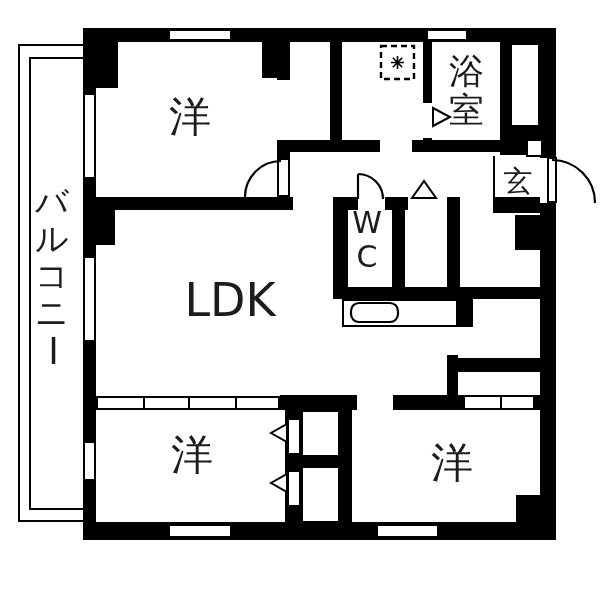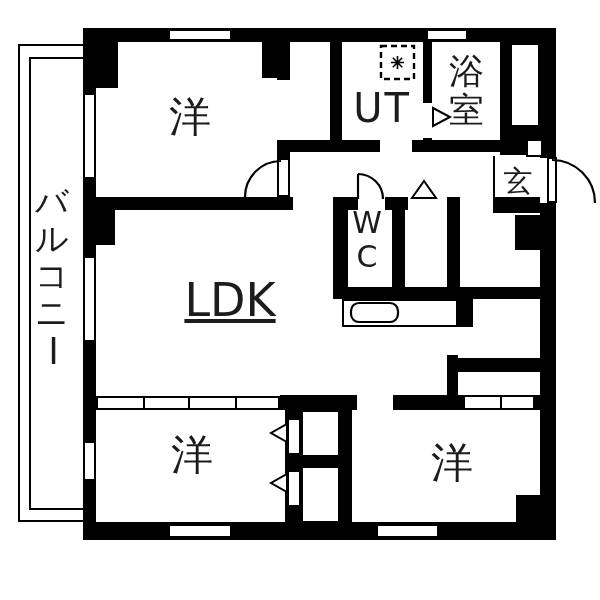--- a/index.html
+++ b/index.html
@@ -120,33 +120,32 @@
   <div class="lbl vstack" style="left:33px;top:184px;width:38px;font-size:33px;">
       <span>バ</span>
       <span>ル</span>
       <span>コ</span>
       <span>ニ</span>
       <span class="rot">ー</span>
     </div>
 
   <div class="lbl" style="left:150px;top:96px;width:80px;font-size:42px;">洋</div>
 
-  <div class="lbl" style="left:342px;top:88px;width:80px;font-size:40px;letter-spacing:2px;">UT</div>
 
   <div class="lbl vstack" style="left:448px;top:52px;width:37px;font-size:35px;">
       <span>浴</span>
       <span>室</span>
     </div>
 
   <div class="lbl" style="left:501px;top:167px;width:34px;font-size:29px;">玄</div>
 
   <div class="lbl vstack" style="left:350px;top:206px;width:34px;font-size:30px;">
       <span>W</span>
       <span>C</span>
     </div>
 
-  <div class="lbl" style="left:155px;top:277px;width:150px;font-size:46px;text-decoration:underline;">LDK</div>
+  <div class="lbl" style="left:155px;top:277px;width:150px;font-size:46px;">LDK</div>
 
   <div class="lbl" style="left:152px;top:434px;width:80px;font-size:42px;">洋</div>
 
   <div class="lbl" style="left:412px;top:442px;width:80px;font-size:42px;">洋</div>
 
 </div>
 
 </body></html>

